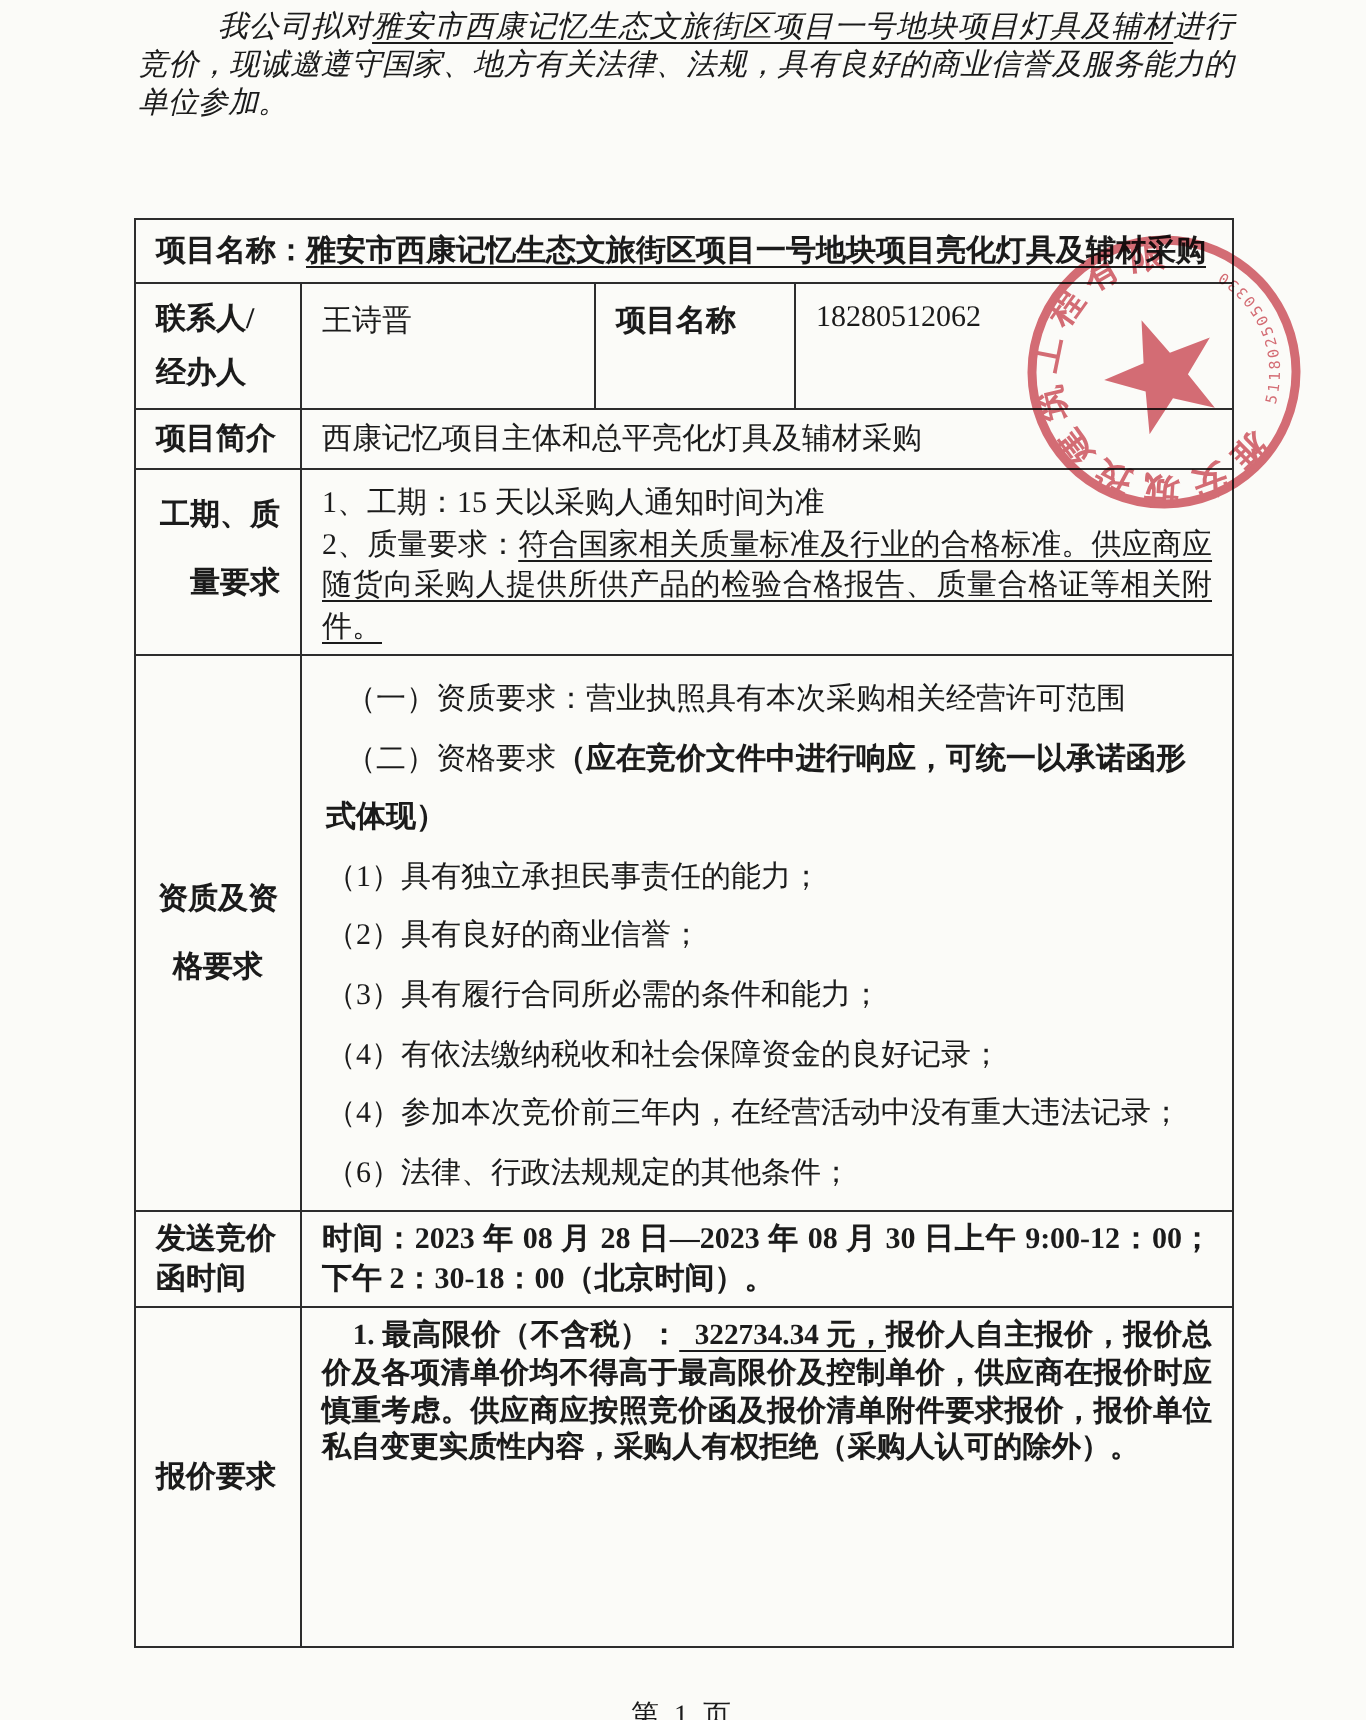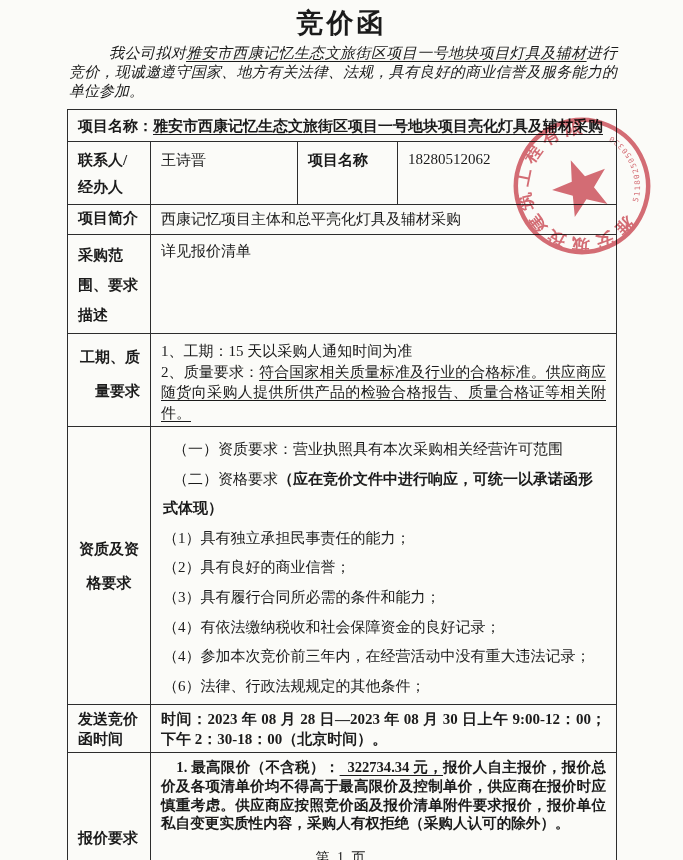--- a/index.html
+++ b/index.html
@@ -44,21 +44,21 @@
   }
   td.lab {
     font-weight:bold;
     font-size:14.5px;
     padding:3px 3px 3px 4px;
     line-height:26px;
   }
   tr.r1 td, tr.r2 td { vertical-align:middle; line-height:24px; }
   tr.r3 td.lab { line-height:27px; padding-top:5px; }
   tr.r3 td.val { padding-top:9px;margin-left:23px; }
-  tr.r4 td { vertical-align:middle;font-family:Liberation Mono, monospace; }
+  tr.r4 td { vertical-align:middle; }
   tr.r4 td.lab { line-height:20px; }
   tr.r5 td.lab { line-height:30px; padding-top:5px; }
   tr.r5 td.val { padding-top:7px; }
   tr.r6 td.lab { text-align:right; line-height:34px; padding-top:6px;margin-top:32px; }
   tr.r6 td.val { line-height:20.5px; padding-top:7px; text-align:justify; }
   tr.r7 td.lab { text-align:center; vertical-align:middle; line-height:34px; }
   tr.r7 td.val { line-height:29.6px; padding-top:8px; padding-left:12px; }
   tr.r7 .ind   { text-indent:10px; }
   tr.r8 td.lab { line-height:20px; padding-top:4px; }
   tr.r8 td.val { line-height:20px; padding-top:4px; font-weight:bold; text-align:justify;margin-left:40px; }
@@ -78,21 +78,20 @@
     opacity:.82;
     mix-blend-mode:multiply;
     pointer-events:none;
   }
 </style>
 </head>
 <body>
 
 <div class="page">
 
-  <h1 class="title">竞价函</h1>
 
   <p class="intro"><span>我公司拟对</span><span class="ul">雅安市西康记忆生态文旅街区项目一号地块项目灯具及辅材</span><span>进行竞价，现诚邀遵守国家、地方有关法律、法规，具有良好的商业信誉及服务能力的单位参加。</span></p>
 
   <table class="bid">
     <colgroup>
       <col style="width:83px">
         <col style="width:147px">
         <col style="width:100px">
         <col style="width:219px">
     </colgroup>
@@ -102,24 +101,20 @@
       </tr>
       <tr class="r3" style="height:59px">
         <td class="lab">联系人/经办人</td>
         <td class="val">王诗晋</td>
         <td class="val b">项目名称</td>
         <td class="val">18280512062</td>
       </tr>
       <tr class="r4" style="height:30px">
         <td class="lab">项目简介</td>
         <td colspan="3">西康记忆项目主体和总平亮化灯具及辅材采购</td>
-      </tr>
-      <tr class="r5" style="height:60px">
-        <td class="lab">采购范围、要求描述</td>
-        <td colspan="3" class="val">详见报价清单</td>
       </tr>
       <tr class="r6" style="height:75px">
         <td class="lab">工期、质量要求</td>
         <td colspan="3" class="val">
           <div>1、工期：15 天以采购人通知时间为准</div>
           <div><span>2、质量要求：</span><span class="ul">符合国家相关质量标准及行业的合格标准。供应商应随货向采购人提供所供产品的检验合格报告、质量合格证等相关附件。</span></div>
         </td>
       </tr>
       <tr class="r7" style="height:238px">
         <td class="lab">资质及资格要求</td>

